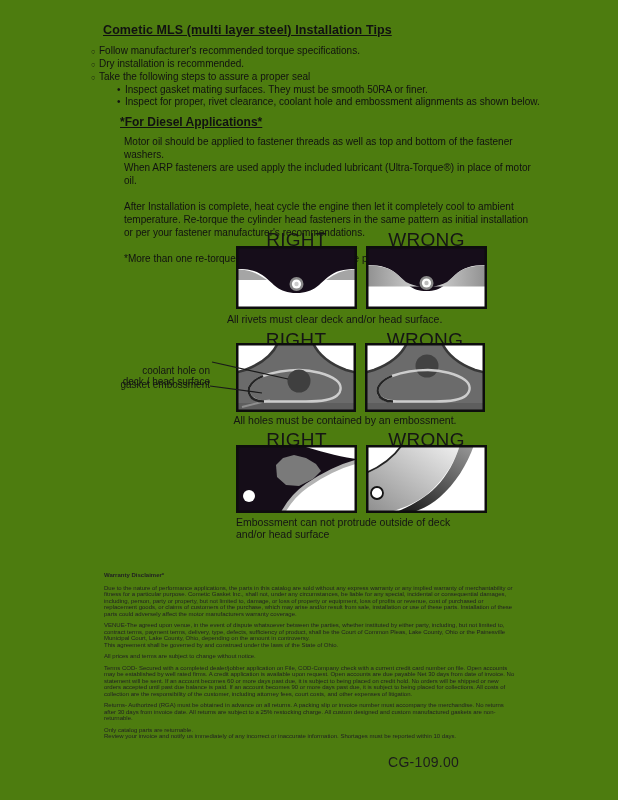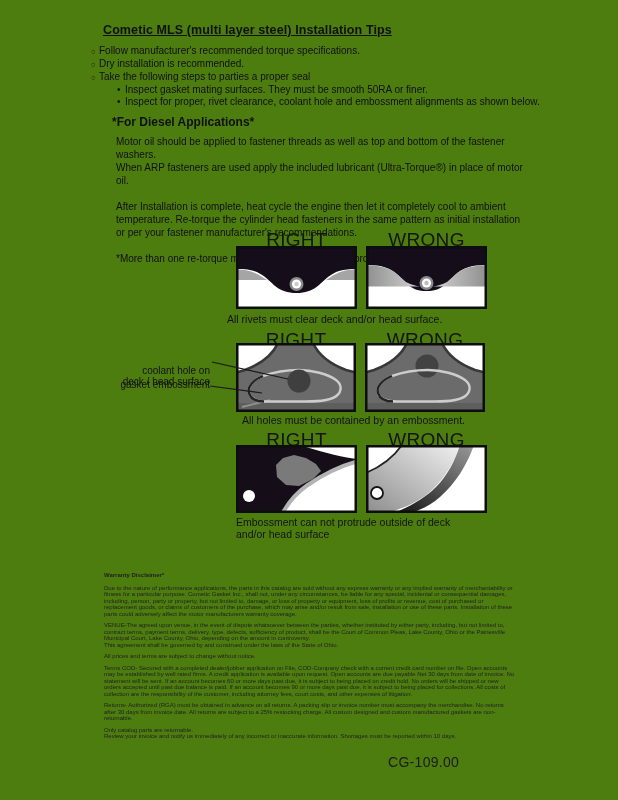--- a/index.html
+++ b/index.html
@@ -7,22 +7,22 @@
         font-family:"Liberation Sans", sans-serif;color:#111;}
   .abs{position:absolute;}
   .title{left:103px;top:23px;font-size:12.5px;font-weight:bold;text-decoration:underline;
          white-space:nowrap;letter-spacing:0.1px;}
   .bullets{left:91px;top:45px;font-size:10px;line-height:12px;white-space:nowrap;}
   .brow{display:flex;align-items:baseline;}
   .brow .mark{width:8px;font-size:7.5px;flex:0 0 auto;}
   .brow.sub{margin-left:26px;}
   .brow.sub .mark{font-size:10px;width:8px;}
   .diesel{left:112px;top:116px;width:420px;font-size:10px;line-height:13px;}
-  .diesel h3{margin:0 0 6px 0;font-size:12px;font-weight:bold;}
-  .diesel p{margin:0 0 13px 4px;}
+  .diesel h3{margin:0 0 6px 8px;font-size:12px;font-weight:bold;text-decoration:underline;}
+  .diesel p{margin:0 0 13px 12px;}
   .pre{white-space:pre-line;}
   .dlabel{font-size:19px;letter-spacing:0.3px;text-align:center;color:#151515;}
   .caption{font-size:10.5px;color:#141414;}
   .plabel{font-size:10px;line-height:11px;text-align:right;color:#141414;}
   .box{line-height:0;}
   .legal{left:104px;top:572px;width:412px;font-size:6px;line-height:6.5px;color:#222;}
   .legal .lh{font-weight:bold;margin:0 0 6px 0;}
   .legal p{margin:0 0 5px 0;}
   .legal p.no-gap{margin-bottom:0;}
   .footer-code{left:388px;top:754px;font-size:14px;letter-spacing:0.3px;color:#1c1c1c;}
@@ -39,21 +39,21 @@
     <div class="brow">
       <span class="mark">○</span>
       <span>Follow manufacturer's recommended torque specifications.</span>
     </div>
     <div class="brow">
       <span class="mark">○</span>
       <span>Dry installation is recommended.</span>
     </div>
     <div class="brow">
       <span class="mark">○</span>
-      <span>Take the following steps to parties a proper seal</span>
+      <span>Take the following steps to assure a proper seal</span>
     </div>
     <div class="brow sub">
       <span class="mark">•</span>
       <span>Inspect gasket mating surfaces.  They must be smooth 50RA or finer.</span>
     </div>
     <div class="brow sub">
       <span class="mark">•</span>
       <span>Inspect for proper, rivet clearance, coolant hole and embossment alignments as shown below.</span>
     </div>
   </div>
@@ -145,21 +145,21 @@
       <path d="M27,33 C17,37 11,44 13,50 C15,56 21,58.5 28,58.5" fill="none" stroke="#242424" stroke-width="2.4"></path>
       <rect x="1.25" y="1.25" width="117.5" height="66.5" fill="none" stroke="#0d0d0d" stroke-width="2.5"></rect>
     </svg>
   </div>
 
   <svg class="abs" style="left:204px;top:354px;" width="92" height="46">
     <line x1="8" y1="8" x2="84" y2="25" stroke="#1a1a1a" stroke-width="1.2"></line>
     <line x1="6" y1="32" x2="58" y2="39" stroke="#1a1a1a" stroke-width="1.2"></line>
   </svg>
 
-  <div class="abs caption" style="left:225px;top:414px;width:240px;text-align:right;">All holes must be contained by an embossment.</div>
+  <div class="abs caption" style="left:225px;top:414px;width:240px;text-align:center;">All holes must be contained by an embossment.</div>
 
   <div class="abs dlabel" style="left:236px;top:429px;width:121px;">RIGHT</div>
   <div class="abs dlabel" style="left:366px;top:429px;width:121px;">WRONG</div>
 
   <div class="abs box" style="left:236px;top:445px;">
     <svg width="121" height="68" viewBox="0 0 121 68">
       <rect width="121" height="68" fill="#ffffff"></rect>
       <path d="M0,0 H64 C82,6 101,11 117,13.5 L121,14 V17 C103,22 87,30 71,41 C61,48 53,57 47,68 L0,68 Z" fill="#150d18"></path>
       <path d="M121,16.5 C103,21.5 87,29.5 71,40.5 C61,47.5 53,56.5 47,67.5" stroke="#b3b3b3" stroke-width="4" fill="none"></path>
       <path d="M40,20 L47,13 L58,10 L70,13 L80,19 L85,26 L77,34 L63,41 L50,40 L41,32 Z" fill="#7a7a7a"></path>

